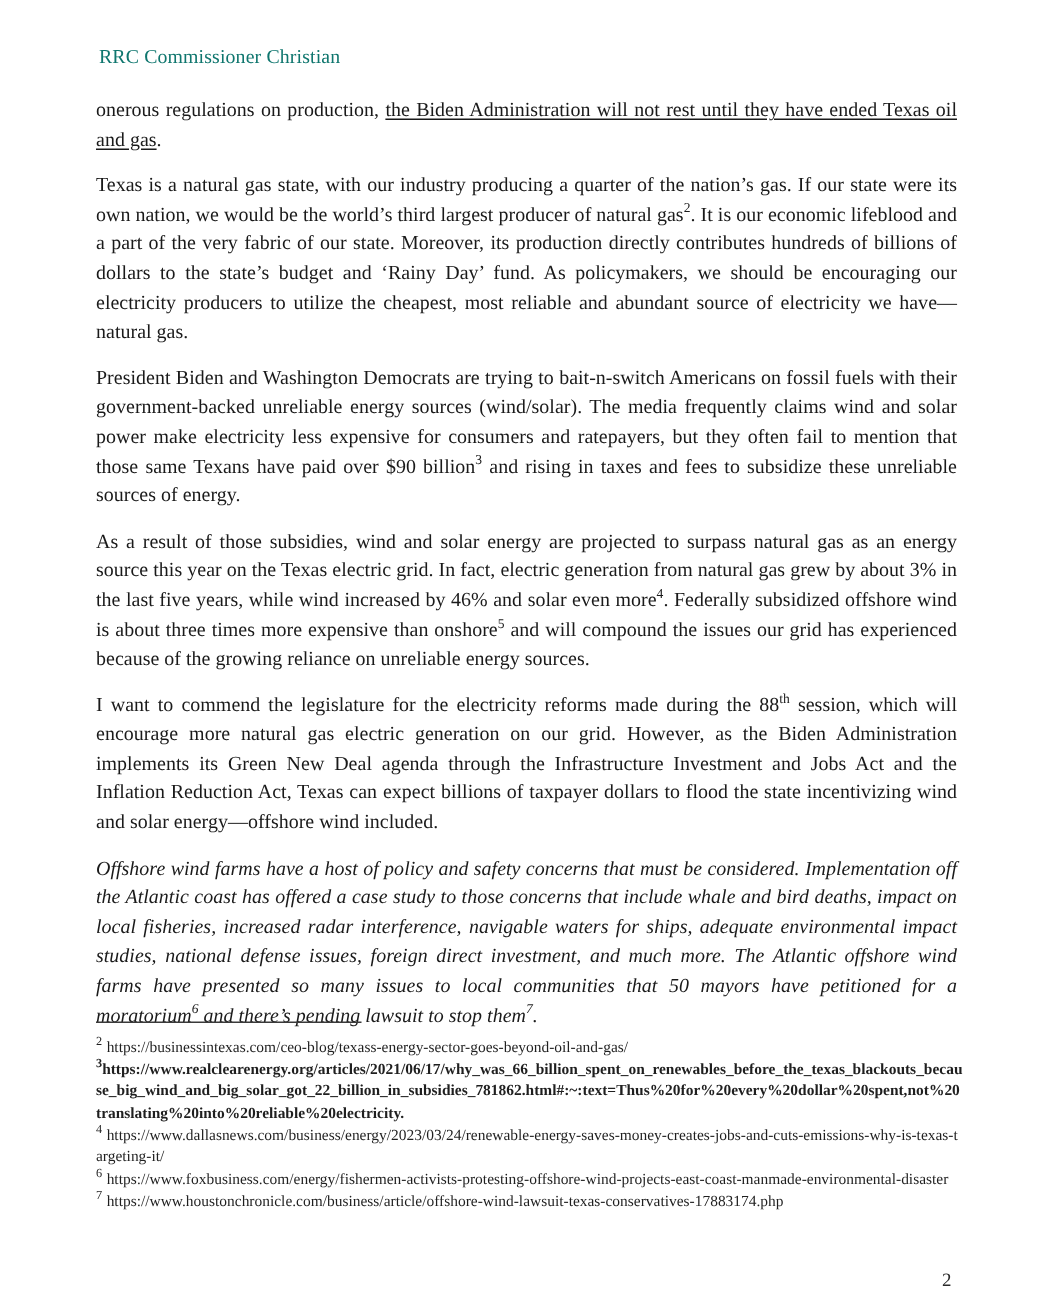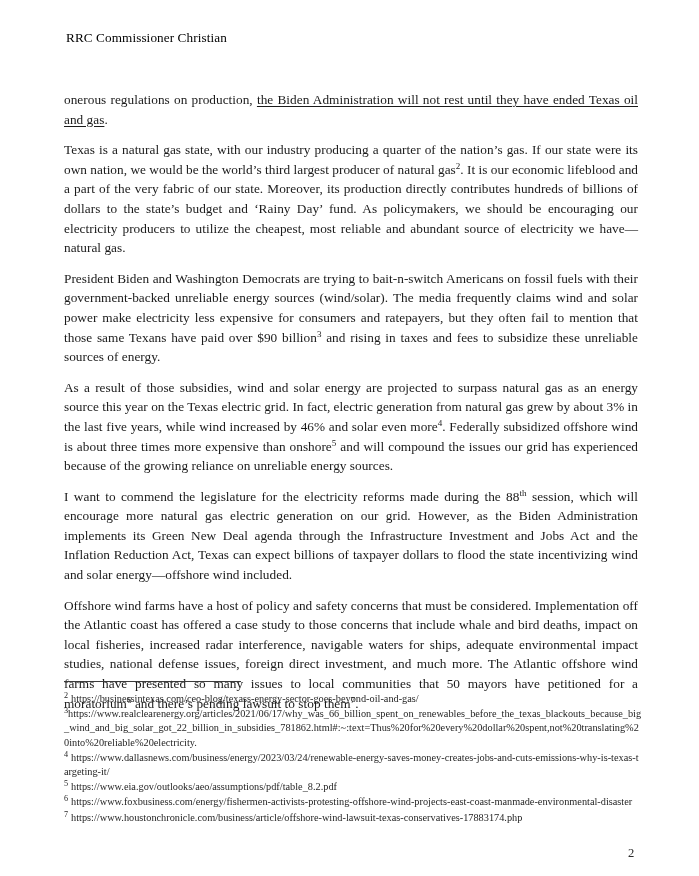--- a/index.html
+++ b/index.html
@@ -18,43 +18,44 @@
     background: #ffffff;
     overflow: hidden;
     box-sizing: border-box;
   }
   .header {
     position: absolute;
     left: 66px;
     top: 29px;
     font-size: 13.2px;
     line-height: 18.5px;
-    color: #000000;
+    color: #0f766e;
     letter-spacing: 0.1px;
   }
   .header div {
     white-space: nowrap;
   }
   .body-col {
     position: absolute;
     left: 64px;
-    top: 90px;
+    top: 63px;
     width: 574px;
   }
   p.para {
     margin: 0 0 11px 0;
     font-size: 13.3px;
     line-height: 19.6px;
     text-align: justify;
     text-justify: inter-word;
     color: #1a1a1a;
     letter-spacing: 0.02px;
   }
   p.para:last-child {
     margin-bottom: 13px;
+    font-style: italic;
   }
   .u {
     text-decoration: underline;
     text-underline-offset: 2px;
   }
   .it {
   }
   sup {
     font-size: 0.68em;
     vertical-align: super;
@@ -83,20 +84,21 @@
     word-break: break-all;
   }
   .fn .num {
     font-size: 8.2px;
     vertical-align: super;
     line-height: 0;
   }
   .fn.justified {
     text-align: justify;
     text-justify: inter-character;
+    font-weight: bold;
   }
   .fn .gap {
     display: inline-block;
     width: 3px;
   }
   .page-number {
     position: absolute;
     left: 628px;
     top: 846px;
     font-size: 12.6px;
@@ -127,20 +129,19 @@
     <p class="para"><span>Offshore wind farms have a host of policy and safety concerns that must be considered. Implementation off the Atlantic coast has offered a case study to those concerns that include whale and bird deaths, impact on local fisheries, increased radar interference, navigable waters for ships, adequate environmental impact studies, national defense issues, foreign direct investment, and much more. The Atlantic offshore wind farms have presented so many issues to local communities that 50 mayors have petitioned for a moratorium</span><sup>6</sup><span> and there’s pending lawsuit to stop them</span><sup>7</sup><span>.</span></p>
 
   </div>
 
   <div class="fn-rule"></div>
 
   <div class="footnotes">
     <div class="fn"><span class="num">2</span><span class="gap"></span><span>https://businessintexas.com/ceo-blog/texass-energy-sector-goes-beyond-oil-and-gas/</span></div>
     <div class="fn justified"><span class="num">3</span><span>https://www.realclearenergy.org/articles/2021/06/17/why_was_66_billion_spent_on_renewables_before_the_texas_blackouts_because_big_wind_and_big_solar_got_22_billion_in_subsidies_781862.html#:~:text=Thus%20for%20every%20dollar%20spent,not%20translating%20into%20reliable%20electricity.</span></div>
     <div class="fn"><span class="num">4</span><span class="gap"></span><span>https://www.dallasnews.com/business/energy/2023/03/24/renewable-energy-saves-money-creates-jobs-and-cuts-emissions-why-is-texas-targeting-it/</span></div>
-    <div class="fn"><span class="num">5</span><span class="gap"></span><span>https://www.eia.gov/outlooks/aeo/assumptions/pdf/table_8.2.pdf</span></div>
     <div class="fn"><span class="num">6</span><span class="gap"></span><span>https://www.foxbusiness.com/energy/fishermen-activists-protesting-offshore-wind-projects-east-coast-manmade-environmental-disaster</span></div>
     <div class="fn"><span class="num">7</span><span class="gap"></span><span>https://www.houstonchronicle.com/business/article/offshore-wind-lawsuit-texas-conservatives-17883174.php</span></div>
   </div>
 
   <div class="page-number">2</div>
 
 </div>
 
 </body></html>

